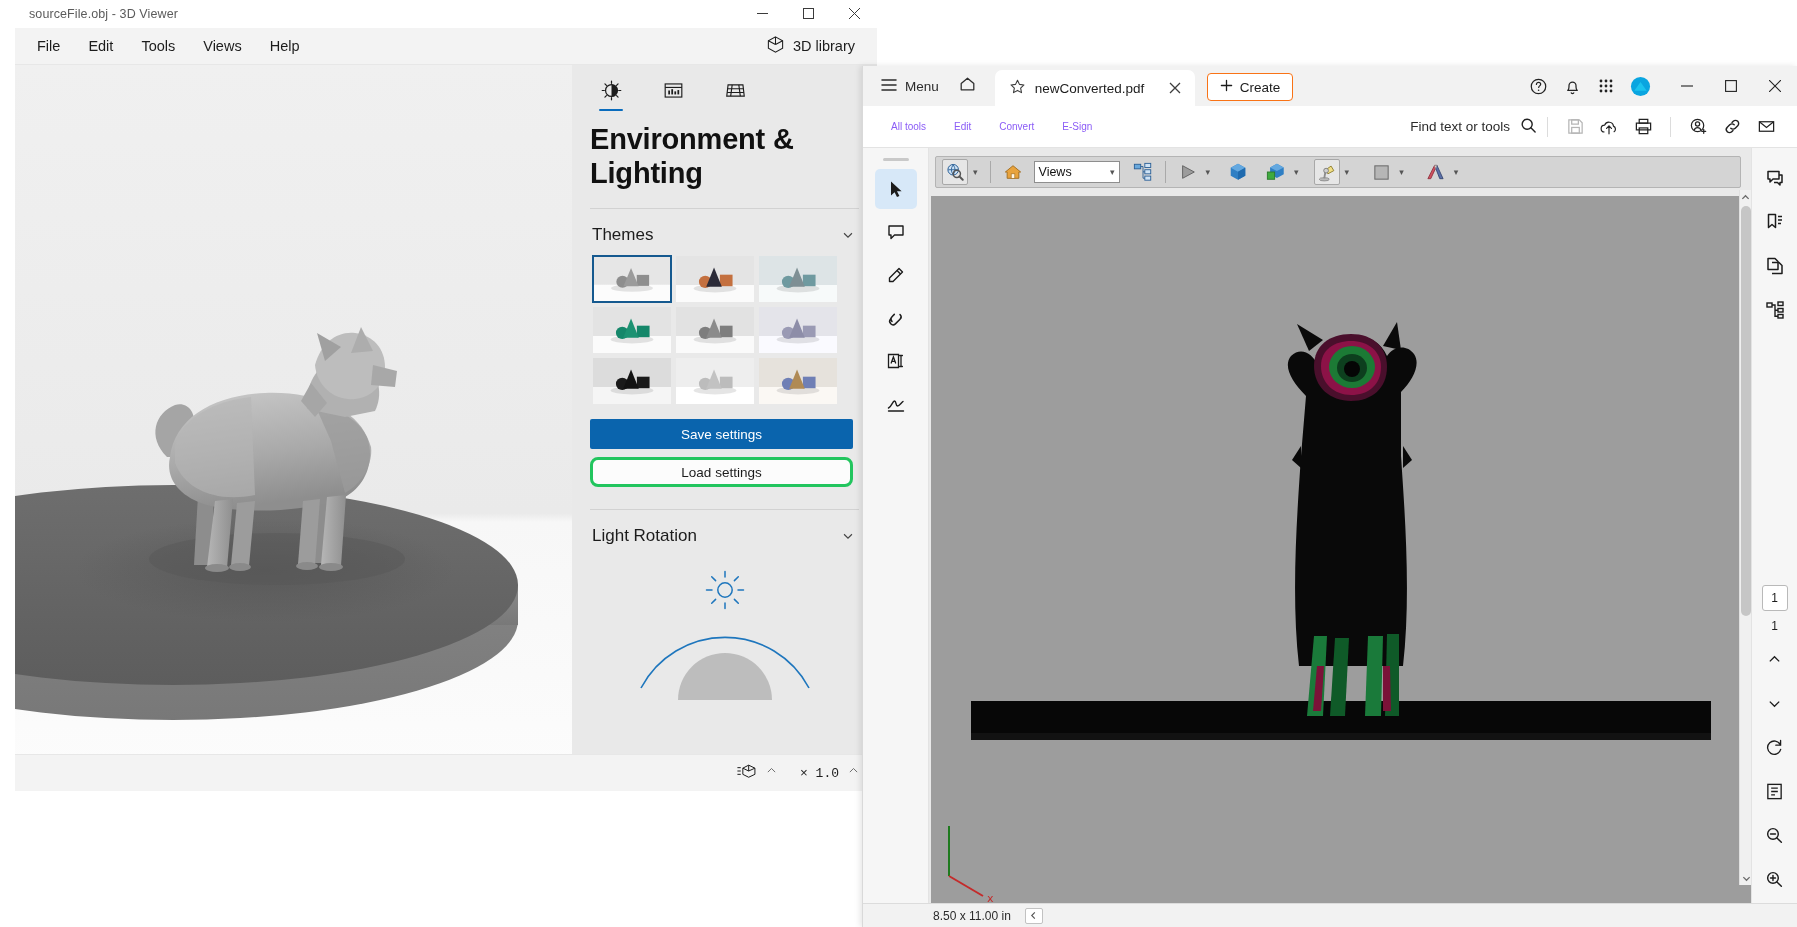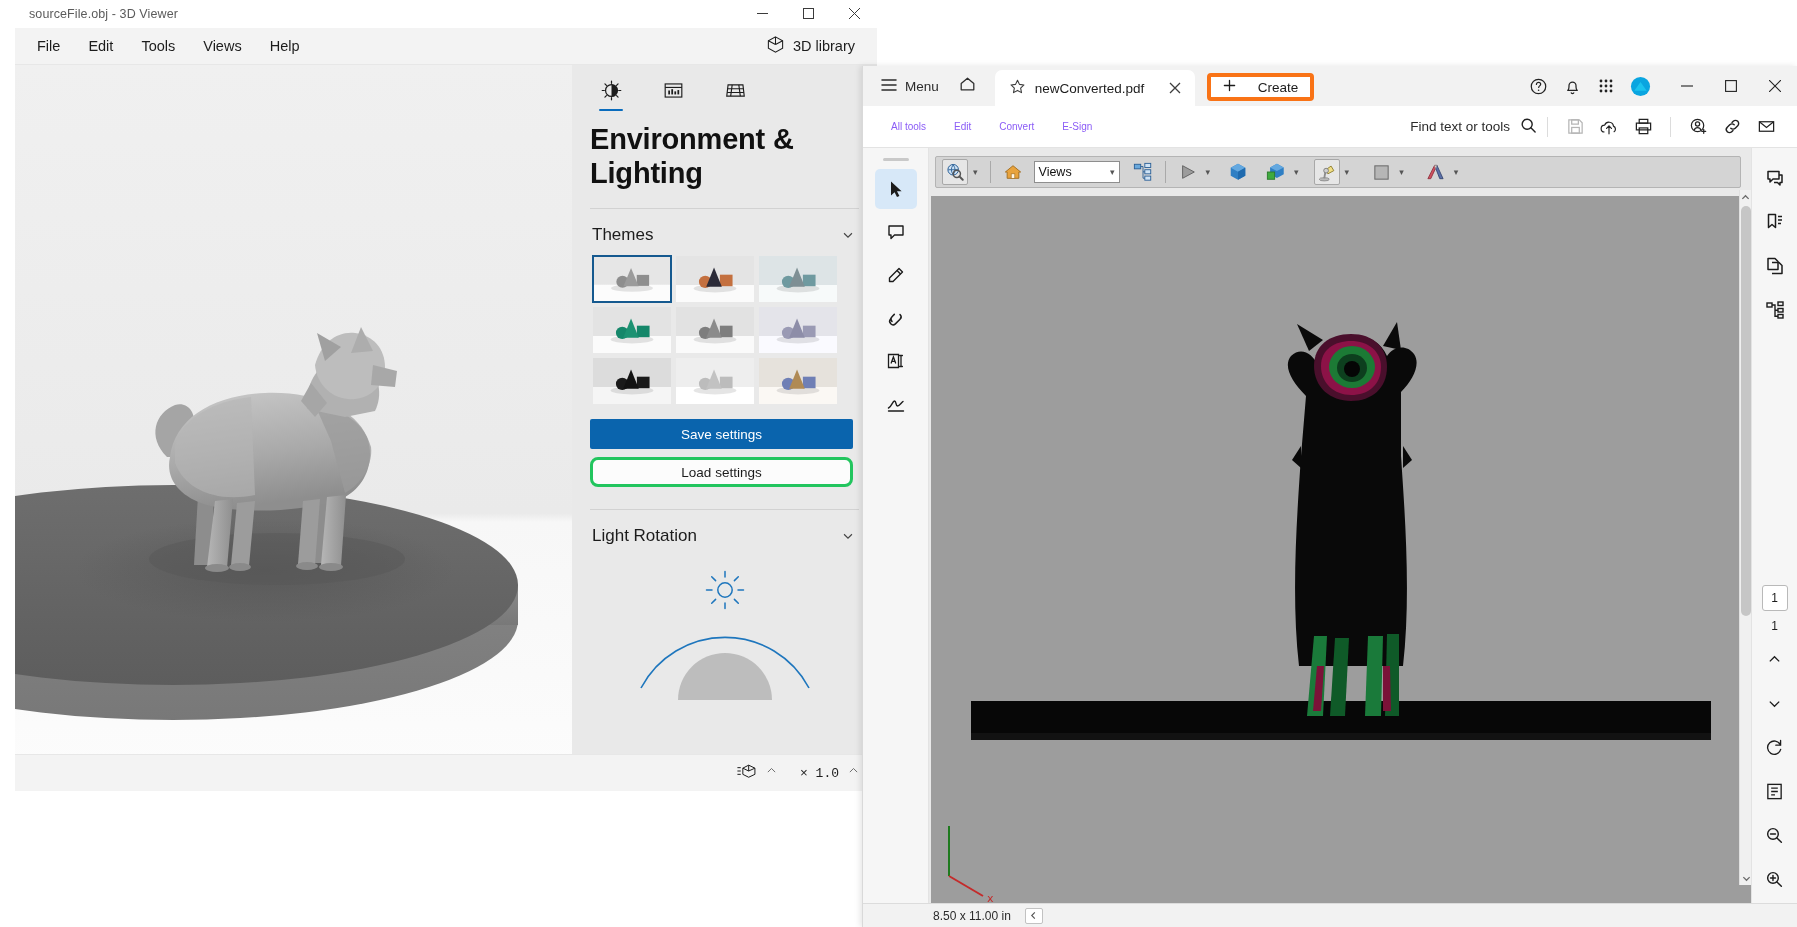--- a/index.html
+++ b/index.html
@@ -144,22 +144,22 @@
     width: 34px; height: 34px; display: flex; align-items: center;
     justify-content: center; margin-bottom: 3px; margin-left: 4px;
   }
   .doc-tab {
     height: 36px; background: #fff; border-radius: 7px 7px 0 0;
     display: flex; align-items: center; gap: 9px; padding: 0 10px 0 14px;
     margin-left: 10px; min-width: 200px; font-size: 13.5px; color: #1c1c1c;
   }
   .doc-tab .tab-x { margin-left: 16px; color: #3d3d3d; display: flex; }
   #create-btn {
-    height: 28px; border: 4px solid #f97316; border-radius: 4px;
-    display: flex; align-items: center; gap: 22px; padding: 0 12px;
+    height: 28px; border: 1px solid #f97316; border-radius: 4px;
+    display: flex; align-items: center; gap: 7px; padding: 0 12px;
     margin-left: 12px; margin-bottom: 5px; font-size: 13.5px; color: #1c1c1c;
     background: #fff;
   }
   #acro-title-right {
     margin-left: auto; display: flex; align-items: center; height: 40px;
   }
   .tb-icon {
     width: 34px; height: 34px; display: flex; align-items: center;
     justify-content: center; color: #222;
   }

